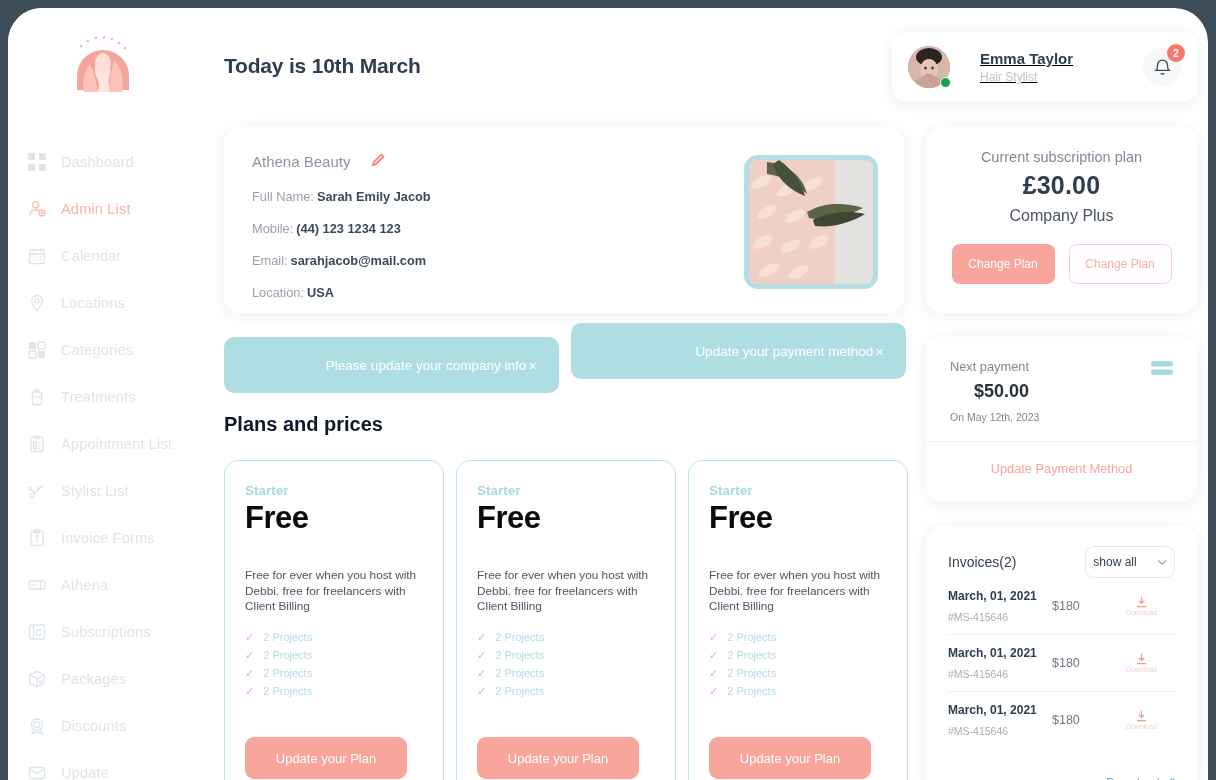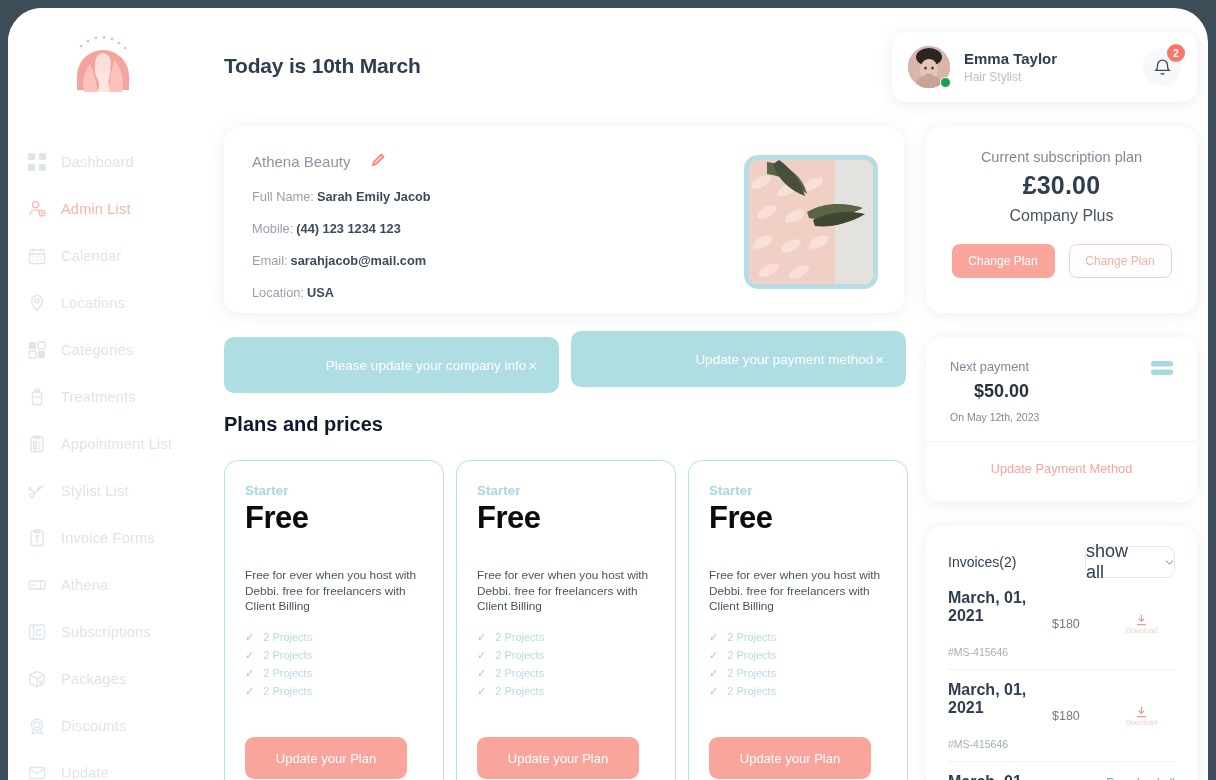--- a/index.html
+++ b/index.html
@@ -88,21 +88,21 @@
     background: #d9b3a6;
   }
   #status-dot {
     position: absolute;
     right: -1px; bottom: 0px;
     width: 11px; height: 11px;
     border-radius: 50%;
     background: #16a34a;
     border: 1.5px solid #fff;
   }
-  #profile-text { margin-left: 14px; flex: 1; }
+  #profile-text { margin-left: 30px; flex: 1; text-decoration: underline; }
   #profile-name { font-size: 15px; font-weight: bold; color: #2f3e4f; }
   #profile-role { font-size: 12px; color: #b9c3cd; margin-top: 3px; }
   #bell-wrap {
     position: relative;
     width: 38px; height: 38px;
     border-radius: 50%;
     background: #f6f8fa;
     display: flex; align-items: center; justify-content: center;
     cursor: pointer;
   }
@@ -160,21 +160,21 @@
     color: #ffffff;
     font-size: 13.5px;
   }
   .banner-text { flex: 1; text-align: right; }
   .banner-close {
     font-size: 15px; cursor: pointer;
     padding: 0 2px;
     font-weight: 500;
   }
   #banner-0 { left: 216px; top: 329px; width: 335px; }
-  #banner-1 { left: 563px; top: 323px; width: 335px; }
+  #banner-1 { left: 563px; top: 315px; width: 335px; }
 
   #plans-title {
     position: absolute;
     left: 216px; top: 405px;
     font-size: 20px; font-weight: bold;
     color: #0f172a;
   }
 
   .plan-card {
     position: absolute;
@@ -216,21 +216,21 @@
     left: 918px; top: 119px;
     width: 271px; height: 186px;
     padding: 22px 22px;
     text-align: center;
   }
   #sub-label { font-size: 14.5px; color: #7e8a98; }
   #sub-price { font-size: 25px; font-weight: bold; color: #2f3e4f; margin-top: 6px; letter-spacing: 0.2px; }
   #sub-plan { font-size: 16px; color: #4a5562; margin-top: 7px; }
   #sub-buttons { display: flex; gap: 14px; margin-top: 19px; justify-content: center; }
   .sub-btn {
-    width: 103px; height: 34px;
+    width: 103px; height: 40px;
     border-radius: 8px;
     font-size: 12px;
     font-family: "Liberation Sans", sans-serif;
     cursor: pointer;
   }
   .sub-btn.filled { background: #f9a59c; border: none; color: #ffffff; }
   .sub-btn.outline { background: #fff; border: 1px solid #fbcdc6; color: #f7b0a7; }
 
   #payment-card {
     position: absolute;
@@ -259,32 +259,32 @@
   }
   #invoices-head { display: flex; align-items: center; justify-content: space-between; }
   #invoices-title { font-size: 14px; color: #2f3e4f; }
   #show-all {
     width: 90px; height: 32px;
     border: 1px solid #e4e8ec;
     border-radius: 9px;
     background: #fff;
     display: flex; align-items: center; justify-content: center;
     gap: 20px;
-    font-size: 18px; color: #32404f;
+    font-size: 12px; color: #32404f;
     cursor: pointer;
   }
   .invoice-row {
     display: flex; align-items: center;
     padding: 11px 0 11px 0;
     border-bottom: 1px solid #eef1f4;
   }
   .invoice-row:last-of-type { border-bottom: none; }
   .inv-left { width: 104px; }
-  .inv-date { font-size: 16px; font-weight: bold; color: #2f3e4f; }
-  .inv-num { font-size: 10.5px; color: #a4aeb9; margin-top: 21px; }
+  .inv-date { font-size: 12px; font-weight: bold; color: #2f3e4f; }
+  .inv-num { font-size: 10.5px; color: #a4aeb9; margin-top: 8px; }
   .inv-amount { font-size: 12.5px; color: #6d7885; width: 56px; }
   .inv-dl {
     flex: 1;
     display: flex; flex-direction: column; align-items: center;
     cursor: pointer;
   }
   .inv-dl-label { font-size: 7px; color: #f3cfca; margin-top: 1px; }
   #download-all {
     position: absolute;
     right: 22px; bottom: 8px;

